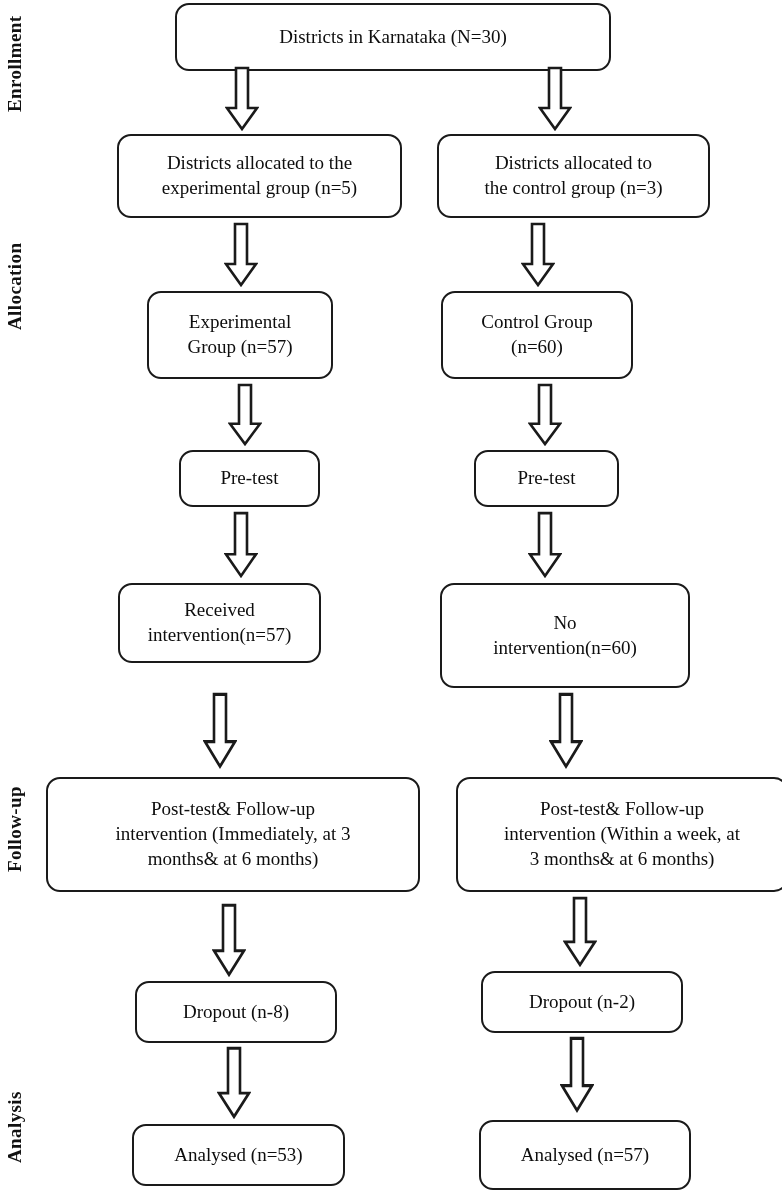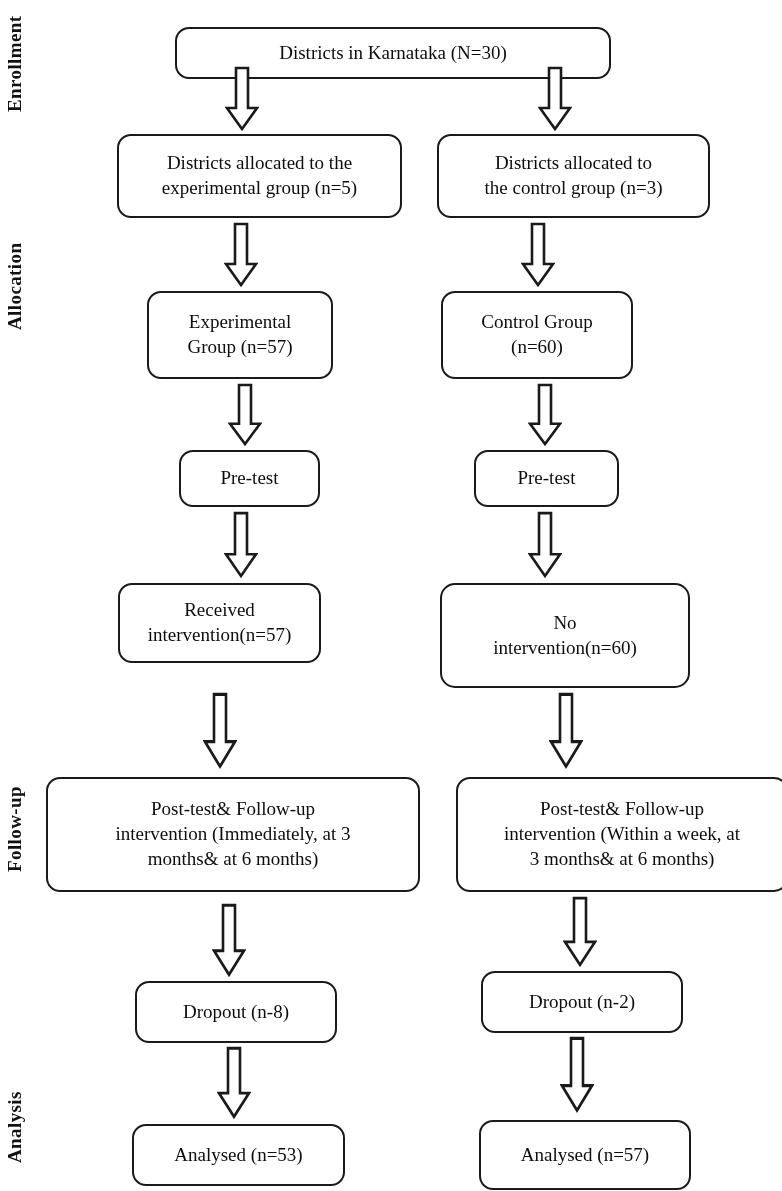--- a/index.html
+++ b/index.html
@@ -65,21 +65,21 @@
 <div id="canvas">
 
   <div class="stage-label" style="left:4px; top:112px;">Enrollment</div>
 
   <div class="stage-label" style="left:4px; top:330px;">Allocation</div>
 
   <div class="stage-label" style="left:4px; top:872px;">Follow-up</div>
 
   <div class="stage-label" style="left:4px; top:1163px;">Analysis</div>
 
-  <div class="node" style="left:175px; top:3px; width:436px; height:52px;margin-top:24px;">
+  <div class="node" style="left:175px; top:3px; width:436px; height:68px;">
     <span class="node-text">Districts in Karnataka (N=30)</span>
   </div>
 
   <div class="arrow" style="left:225px; top:66px; width:34px; height:66px;">
     <svg viewBox="0 0 34 66" preserveAspectRatio="none">
       <polygon points="11,2 23,2 23,42 32,42 17,63 2,42 11,42" fill="#ffffff" stroke="#1a1a1a" stroke-width="2.6" stroke-linejoin="miter"></polygon>
     </svg>
   </div>
 
   <div class="arrow" style="left:538px; top:66px; width:34px; height:66px;">
@@ -150,21 +150,21 @@
     <svg viewBox="0 0 34 66" preserveAspectRatio="none">
       <polygon points="11,2 23,2 23,42 32,42 17,63 2,42 11,42" fill="#ffffff" stroke="#1a1a1a" stroke-width="2.6" stroke-linejoin="miter"></polygon>
     </svg>
   </div>
 
   <div class="node" style="left:118px; top:583px; width:203px; height:80px;">
     <span class="node-text">Received
 intervention(n=57)</span>
   </div>
 
-  <div class="node" style="left:440px; top:583px; width:250px; height:105px;border-radius:15px;">
+  <div class="node" style="left:440px; top:583px; width:250px; height:105px;">
     <span class="node-text">No
 intervention(n=60)</span>
   </div>
 
   <div class="arrow" style="left:203px; top:692px; width:34px; height:78px;">
     <svg viewBox="0 0 34 66" preserveAspectRatio="none">
       <polygon points="11,2 23,2 23,42 32,42 17,63 2,42 11,42" fill="#ffffff" stroke="#1a1a1a" stroke-width="2.6" stroke-linejoin="miter"></polygon>
     </svg>
   </div>
 

